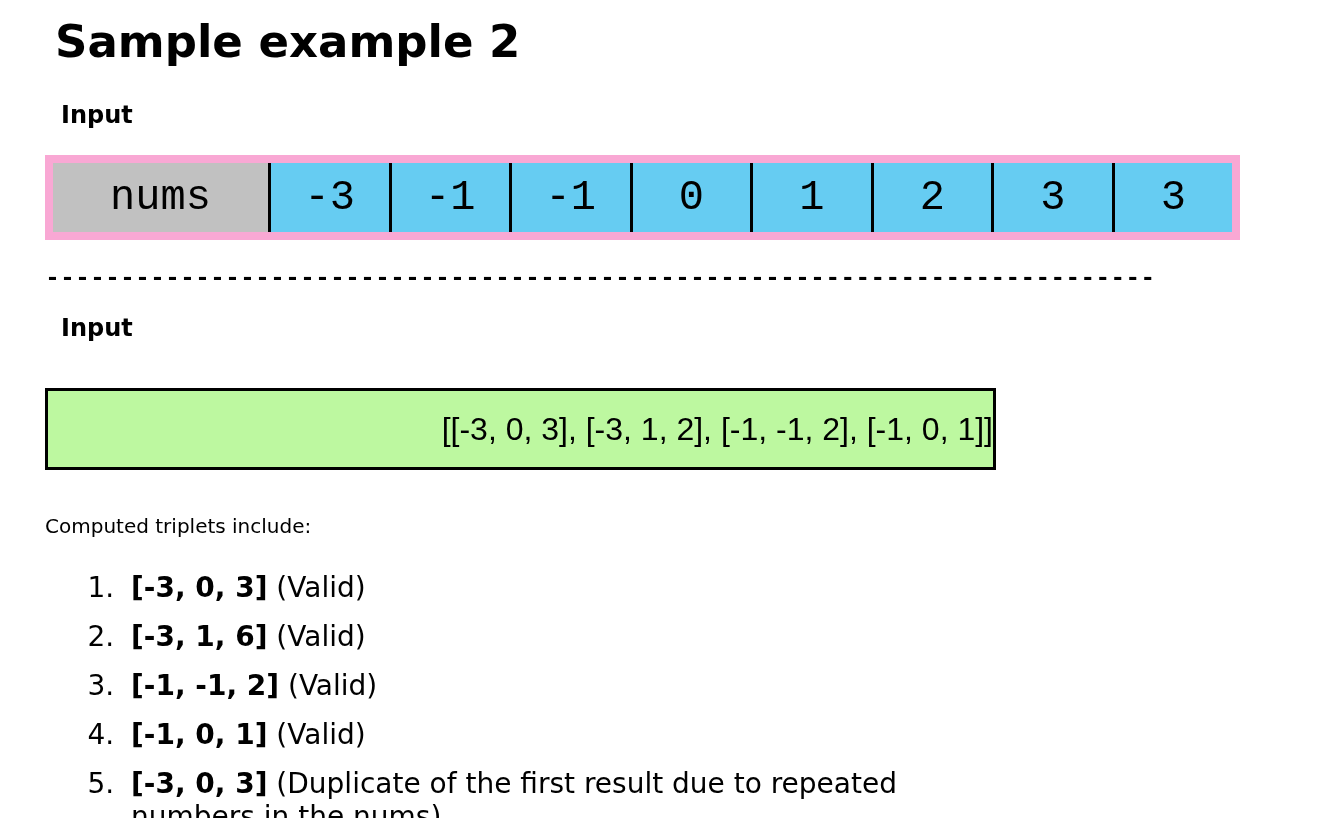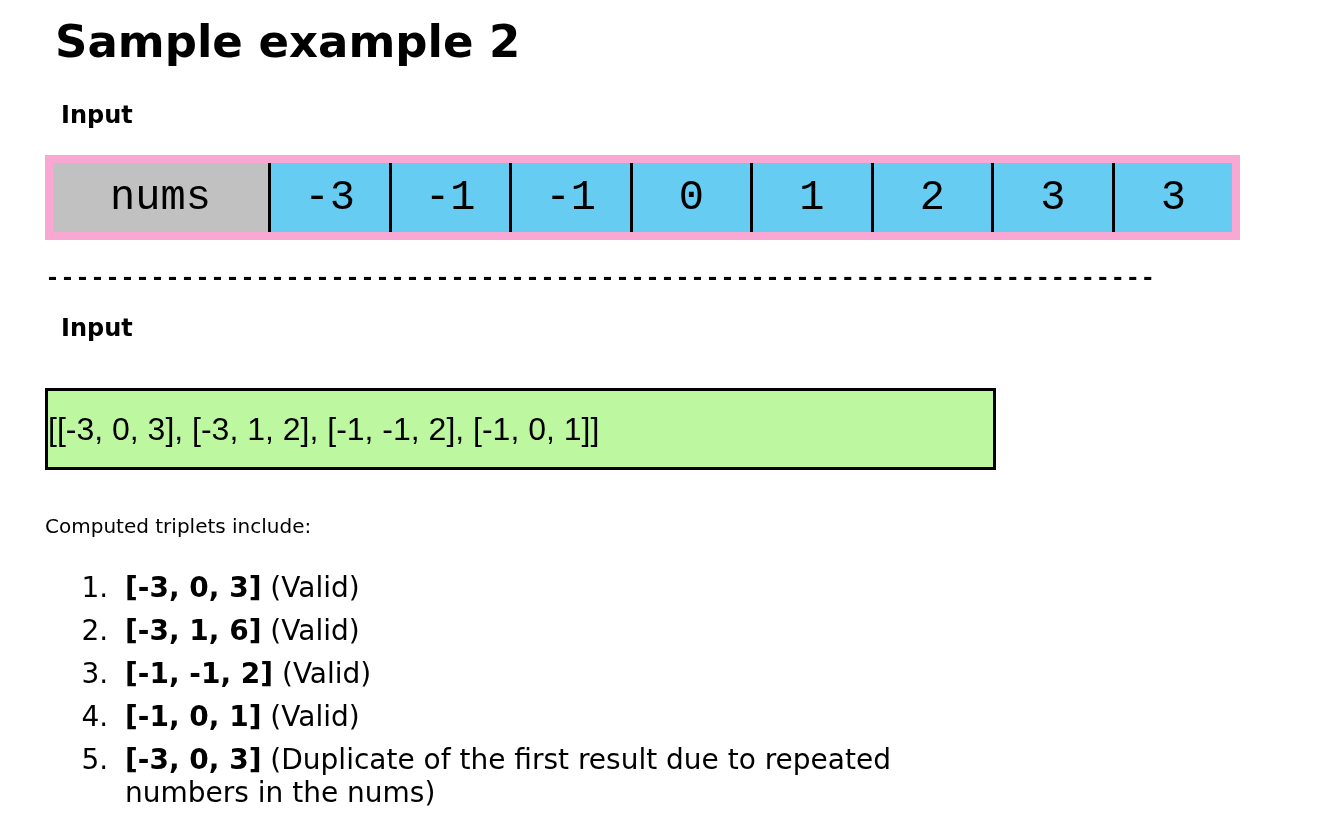--- a/index.html
+++ b/index.html
@@ -52,41 +52,41 @@
     font-size: 25px; line-height: 30px;
     white-space: nowrap;
   }
 
   .output-box {
     margin-top: 46px;
     width: 951px; height: 82px;
     box-sizing: border-box;
     border: 3px solid #000;
     background: #bdf8a0;
-    display: flex; align-items: center; justify-content: flex-start;
+    display: flex; align-items: center; justify-content: flex-end;
   }
   .output-text {
     font-family: "Liberation Sans", sans-serif;
     font-size: 32px;
   }
 
   .description {
     margin: 40px 0 0 0;
     font-size: 20px; line-height: 33px;
   }
 
   ol.triplet-list {
     margin: 28px 0 0 0;
     padding: 0 0 0 62px;
     font-size: 28px; line-height: 33px;
   }
   ol.triplet-list li {
     max-width: 895px;
     padding-left: 8px;
-    margin: 10px;
+    margin: 16px;
   }
   .triplet-value { font-weight: bold; }
 </style>
 </head>
 <body>
 
 <h1 class="page-title">Sample example 2</h1>
 
 <h3 class="section-heading heading-input">Input</h3>
 

